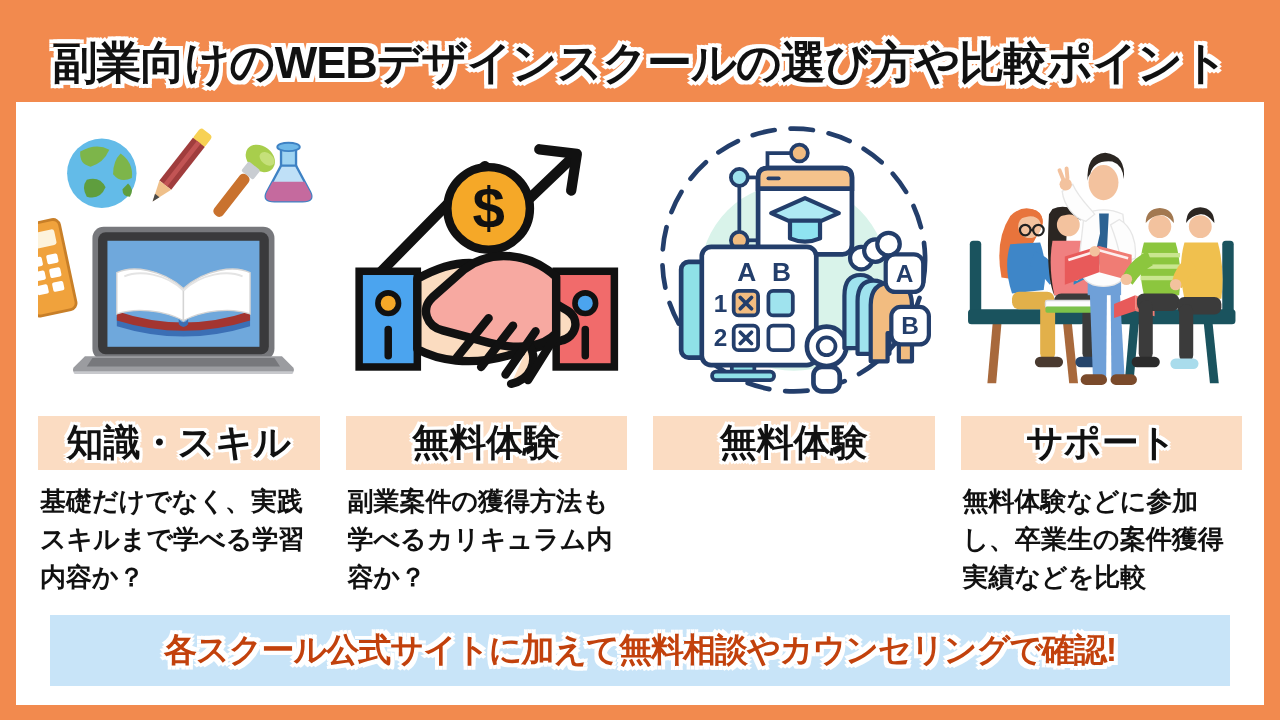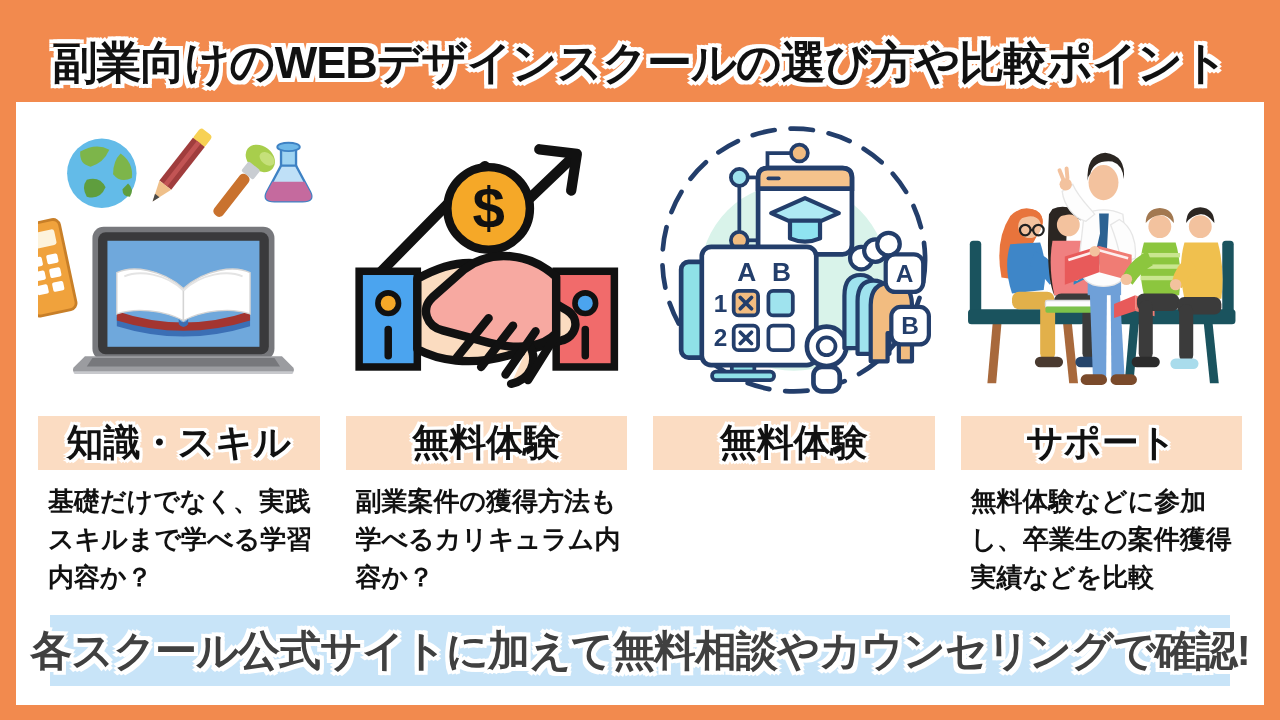--- a/index.html
+++ b/index.html
@@ -43,30 +43,30 @@
   }
   .illus svg{width:100%;height:100%;}
   .label-box{
     margin-top:10px;height:54px;background:#FBDCC2;
     display:flex;align-items:center;justify-content:center;text-align:center;
   }
   .label-box span{
     font-size:37px;font-weight:900;color:#111;letter-spacing:0px;white-space:nowrap;
   }
   .desc{
-    margin:12px 0 0 10px;font-size:26px;line-height:38px;font-weight:bold;color:#111;
+    margin:12px 0 0 2px;font-size:26px;line-height:38px;font-weight:bold;color:#111;
     min-height:116px;letter-spacing:0;text-align:left;line-break:strict;
   }
   
   .bottom-banner{
     margin:17px 12px 0;height:71px;background:#C8E4F8;
     display:flex;align-items:center;justify-content:center;
   }
   .bottom-banner span{
-    font-size:42px;font-weight:900;color:#404040;letter-spacing:-1px;white-space:nowrap;
+    font-size:33px;font-weight:900;color:#c2410c;letter-spacing:-1px;white-space:nowrap;
   }
 </style>
 </head>
 <body>
 
 <div class="poster">
 
   <header class="top-banner">
     <h1 class="outline-lg">副業向けのWEBデザインスクールの選び方や比較ポイント</h1>
   </header>

